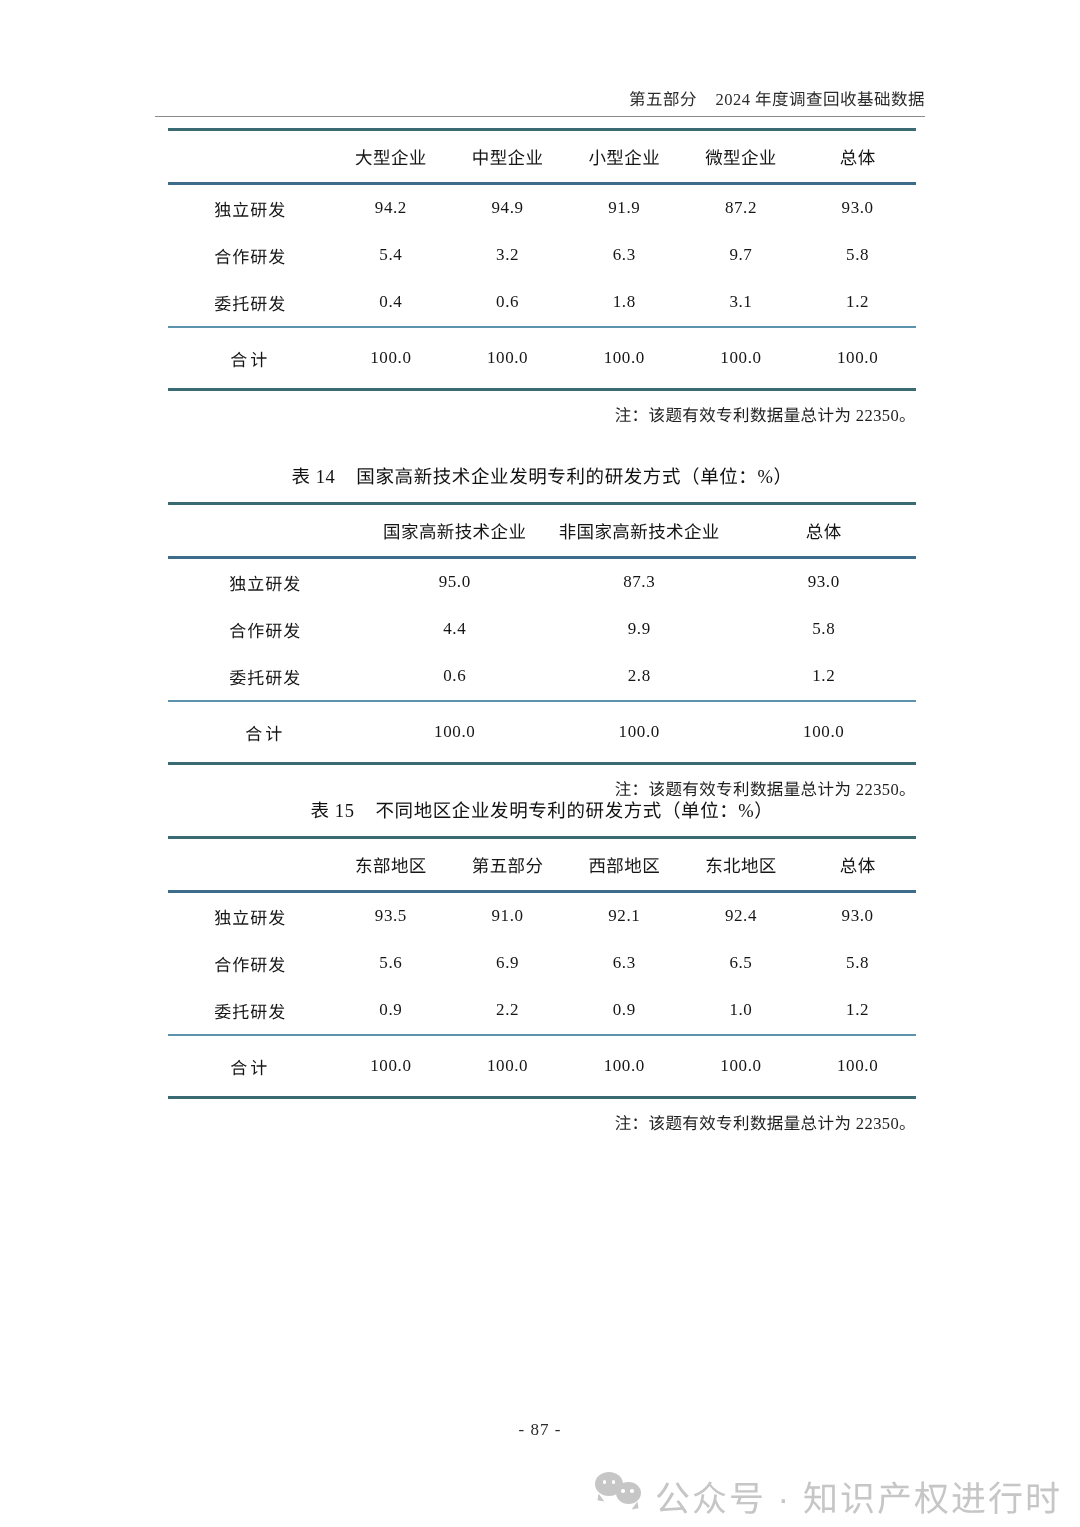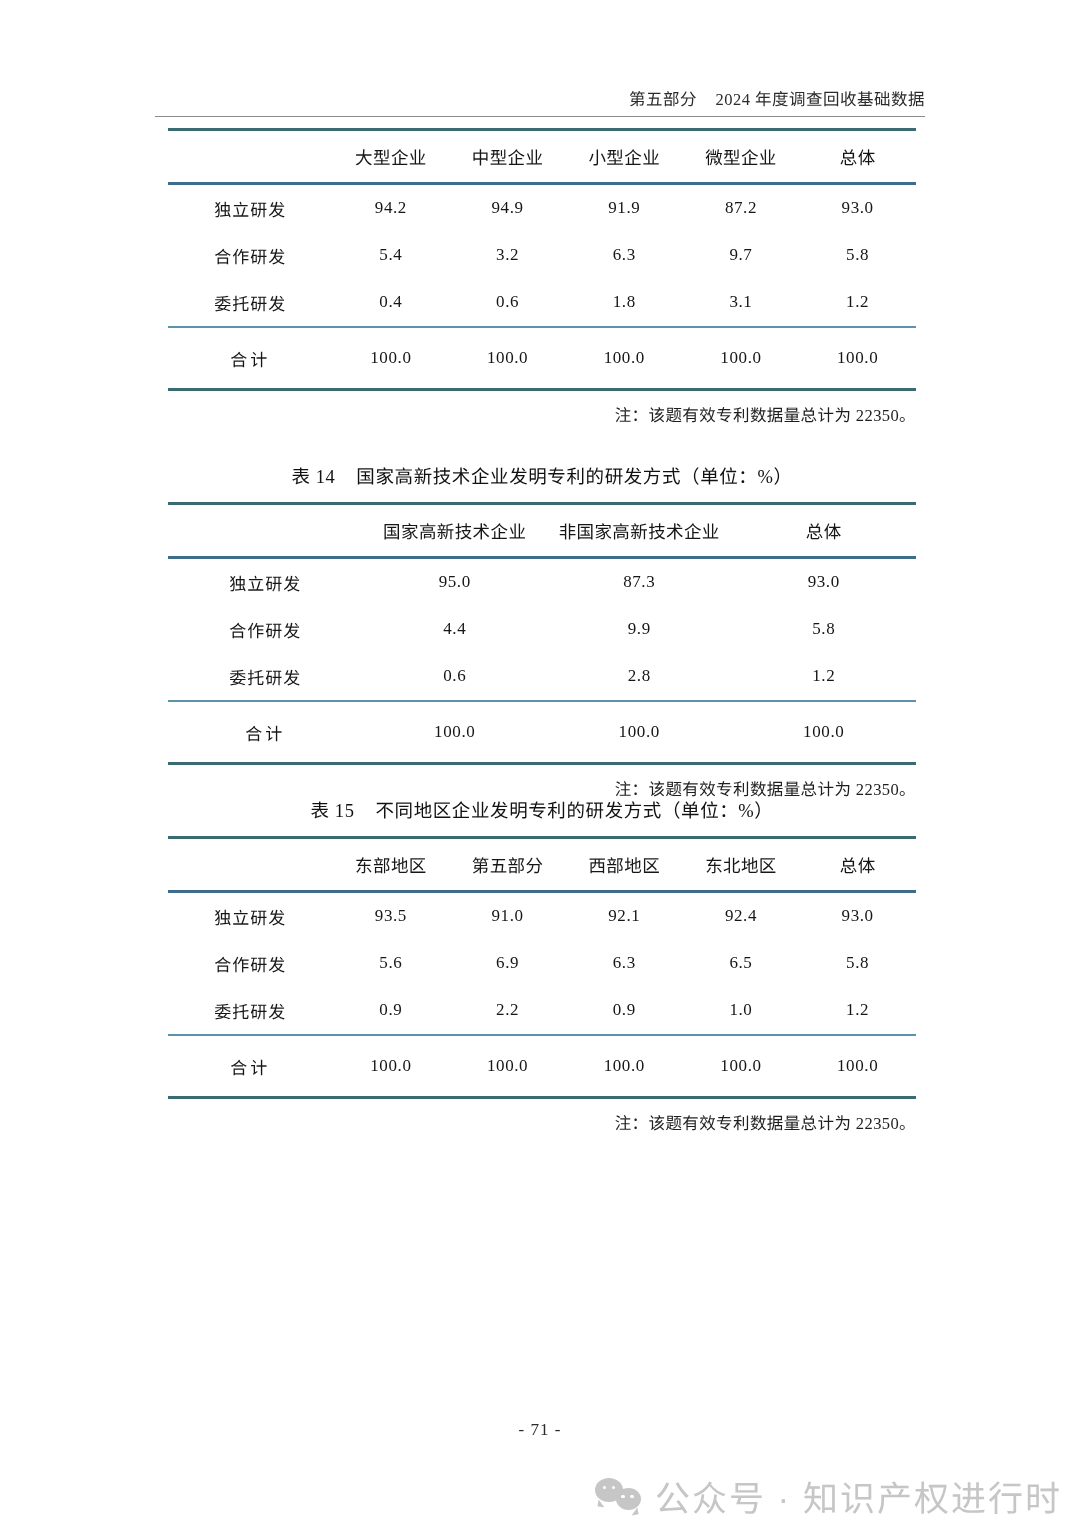--- a/index.html
+++ b/index.html
@@ -132,21 +132,21 @@
     font-size: 17px;
     color: #2b2b2b;
     letter-spacing: 1px;
   }
 
   .watermark {
     position: absolute;
     right: 18px;
     bottom: 6px;
     display: flex;
-    align-items: center;
+    align-items: flex-start;
     gap: 14px;
     opacity: 1;
   }
   .watermark .wm-text {
     font-family: "Liberation Sans", "DejaVu Sans", sans-serif;
     font-size: 35px;
     color: #c6c6c6;
     letter-spacing: 2px;
     white-space: pre;
   }
@@ -437,21 +437,21 @@
               <td class="numcell">100.0</td>
               <td class="numcell">100.0</td>
             </tr>
           </tbody>
         </table>
         <div class="rule-bottom"></div>
         <div class="tbl-note">注：该题有效专利数据量总计为 22350。</div>
       </div>
     </div>
 
-  <div class="page-number">- 71 -</div>
+  <div class="page-number">- 87 -</div>
 
   <div class="watermark">
     <span class="wechat-icon">
       <span class="bub-a"></span>
       <span class="bub-b"></span>
       <span class="dot" style="left:8px;top:10px;"></span>
       <span class="dot" style="left:17px;top:10px;"></span>
       <span class="dot" style="right:7px;top:19px;"></span>
       <span class="dot" style="right:16px;top:19px;"></span>
     </span>

